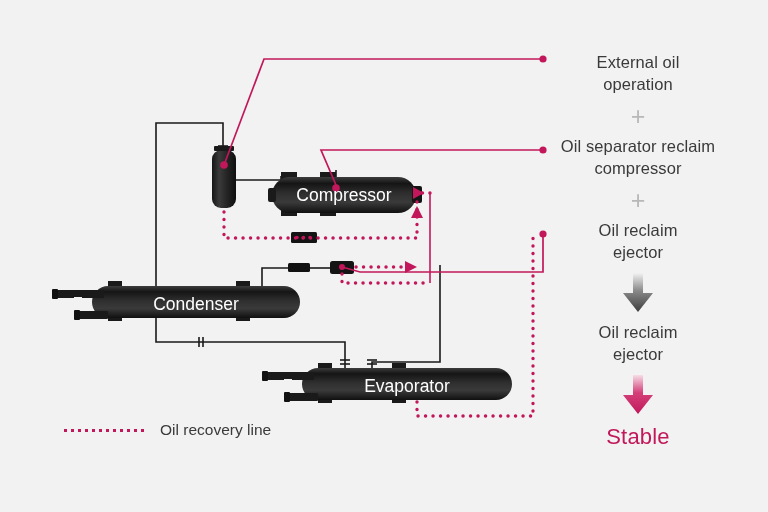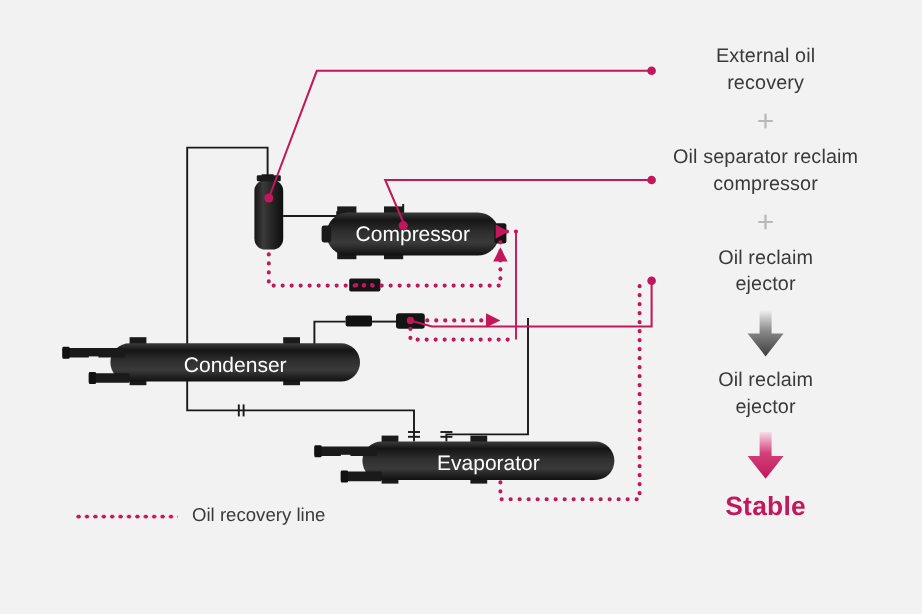--- a/index.html
+++ b/index.html
@@ -8,21 +8,21 @@
     background:#f2f2f2;
     font-family:"Liberation Sans", sans-serif;
     overflow:hidden;
     position:relative;
   }
   #stage{position:relative;width:768px;height:512px;}
   #schematic{position:absolute;left:0;top:0;width:768px;height:512px;}
 
   .txtcol{
     position:absolute;
-    left:540px; top:36px;
+    left:540px; top:51px;
     width:196px;
     text-align:center;
     color:#333333;
   }
   .txt-item{
     font-size:16.5px;
     line-height:22px;
     color:#3a3a3a;
     letter-spacing:0.1px;
   }
@@ -30,21 +30,21 @@
     font-size:25px;
     line-height:30px;
     color:#b8b8b8;
     font-weight:400;
     margin:6px 0 4px 0;
   }
   .txt-stable{
     font-size:22px;
     line-height:27px;
     color:#c2185b;
-    font-weight:700;
+    font-weight:400;
     letter-spacing:0.2px;
   }
   .gap-a{height:10px;}
   .gap-b{height:8px;}
   .arrow-wrap{display:flex;justify-content:center;}
   .legend{
     position:absolute;
     left:62px; top:421px;
     display:flex;align-items:center;gap:12px;
   }
@@ -210,21 +210,21 @@
 
     <text x="344" y="201" text-anchor="middle" fill="#ffffff" font-family="Liberation Sans, sans-serif" font-size="17.5">Compressor</text>
     <text x="196" y="310" text-anchor="middle" fill="#ffffff" font-family="Liberation Sans, sans-serif" font-size="17.5">Condenser</text>
     <text x="407" y="392" text-anchor="middle" fill="#ffffff" font-family="Liberation Sans, sans-serif" font-size="17.5">Evaporator</text>
   </svg>
 
   <div class="txtcol">
 
     <div class="txt-item">
       <div>External oil</div>
-      <div>recovery</div>
+      <div>operation</div>
     </div>
 
     <div class="txt-plus">+</div>
 
     <div class="txt-item">
       <div>Oil separator reclaim</div>
       <div>compressor</div>
     </div>
 
     <div class="txt-plus">+</div>

